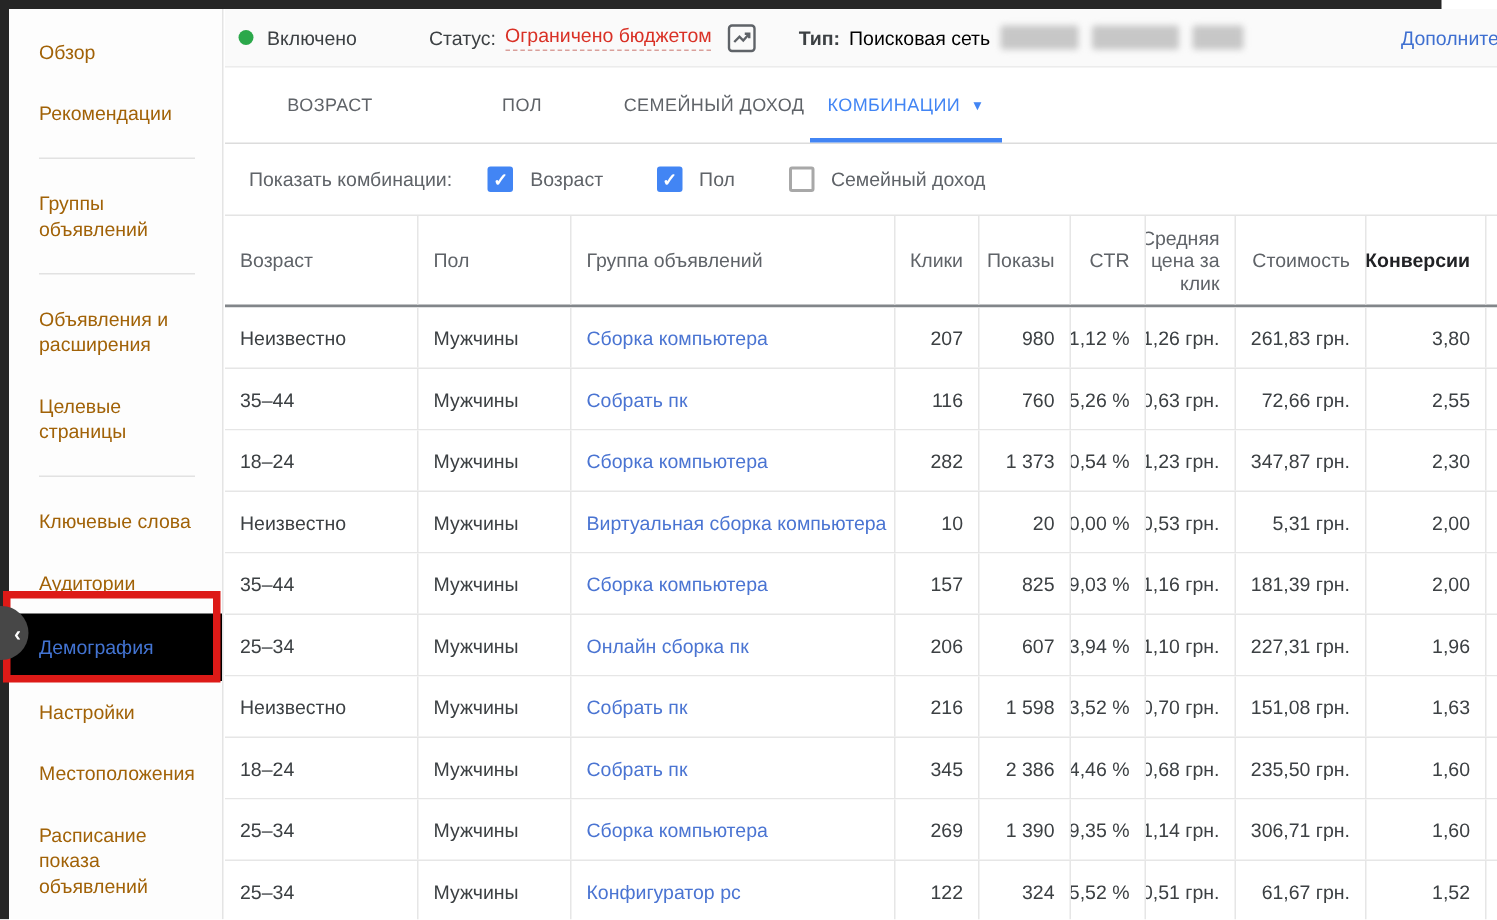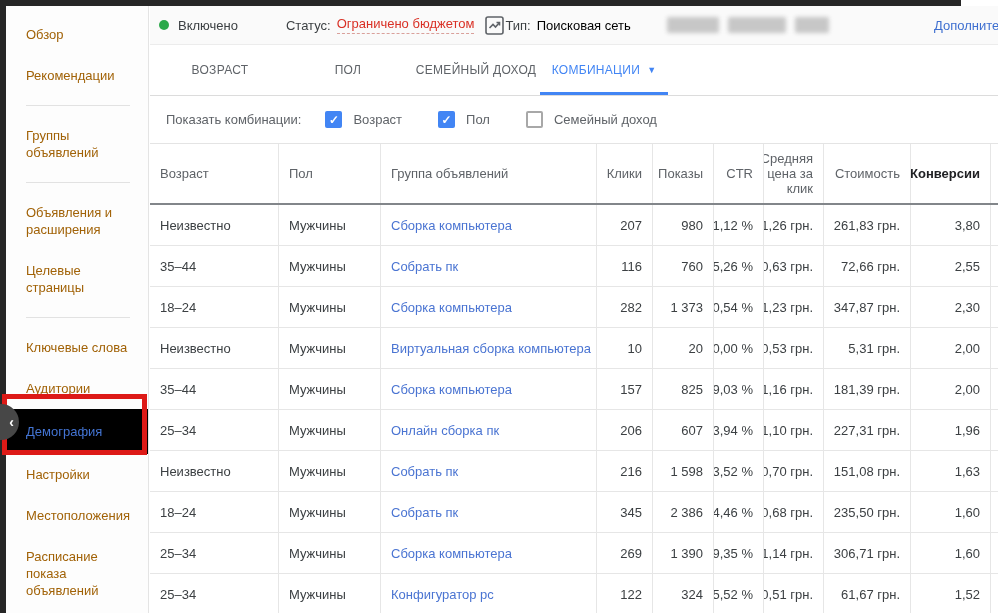--- a/index.html
+++ b/index.html
@@ -38,21 +38,21 @@
 
   .topbar {
     height:39px; background:#fafafa; border-bottom:1px solid #ececec;
     display:flex; align-items:center; position:relative; white-space:nowrap;
   }
   .dot { width:10px; height:10px; border-radius:50%; background:#2ba84a; margin-left:9px; }
   .tb-label { margin-left:9px; color:#3c4043; }
   .tb-prefix { margin-left:48px; color:#3c4043; }
   .tb-status-val { margin-left:6px; color:#d93025; border-bottom:1px dashed #d9a09b; padding-bottom:2px; cursor:pointer; }
   .tb-chart-icon { margin-left:10px; cursor:pointer; display:flex; }
-  .tb-type-prefix { color:#3c4043; }
+  .tb-type-prefix { margin-left:27px; color:#3c4043;font-weight:bold; }
   .tb-type-val { margin-left:6px; color:#000000; }
   .redacted { position:absolute; left:517px; top:11px; display:flex; gap:9px; filter:blur(2px); }
   .redacted > div { height:16px; background:#c7c7c7; border-radius:2px; }
   .more-link { position:absolute; left:784px; top:12px; color:#3e6fd0; cursor:pointer; }
 
   
   .tabs { height:51px; border-bottom:1px solid #dcdcdc; display:flex; padding-left:6px; background:#fff; }
   .tab {
     width:128px; display:flex; align-items:center; justify-content:center; gap:7px;
     font-size:12px; letter-spacing:.3px; color:#5f6368; cursor:pointer;

